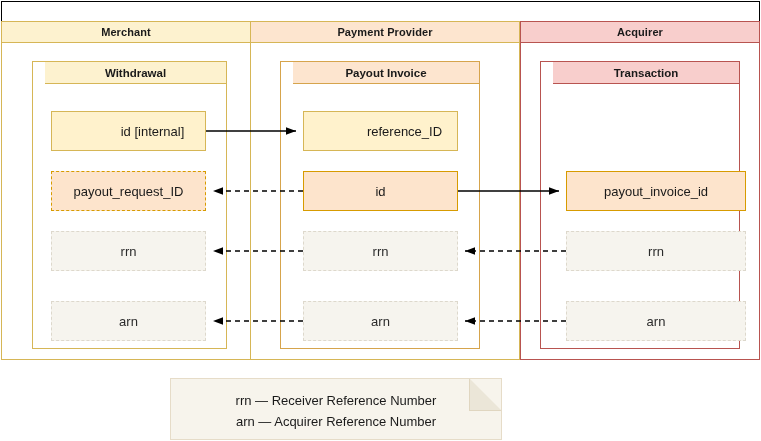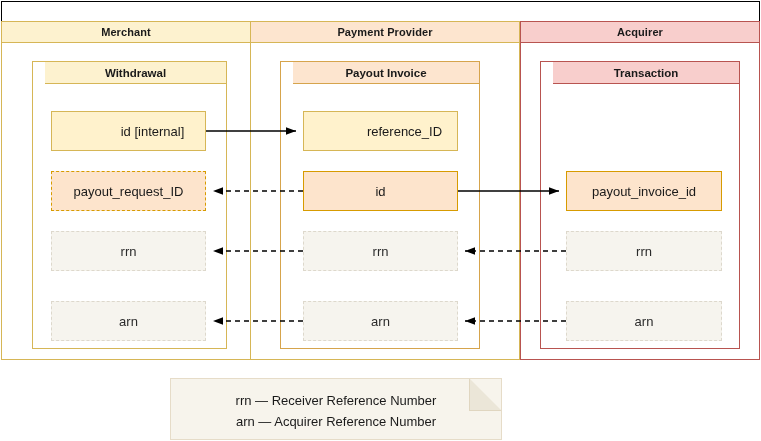--- a/index.html
+++ b/index.html
@@ -106,21 +106,21 @@
   .f-yellow   { background: #fff2cc; border: 1px solid #d6b656; }
   .f-orange   { background: #fde4cc; border: 1px solid #d79b00; }
   .f-orange-d { background: #fde4cc; border: 1.4px dashed #d79b00; }
   .f-muted    { background: #f6f4ee; border: 1px dashed #ddd8cc; color: #2b2b2b; }
 
   
   .m-col { left: 51px; width: 155px; }
   
   .p-col { left: 303px; width: 155px; }
   
-  .a-col { left: 566px; width: 156px; }
+  .a-col { left: 566px; width: 180px; }
 
   .row-1 { top: 111px; padding-left: 48px; }
   .row-2 { top: 171px; }
   .row-3 { top: 231px; }
   .row-4 { top: 301px; }
 
   
   #connectors {
     position: absolute;
     left: 0; top: 0;

